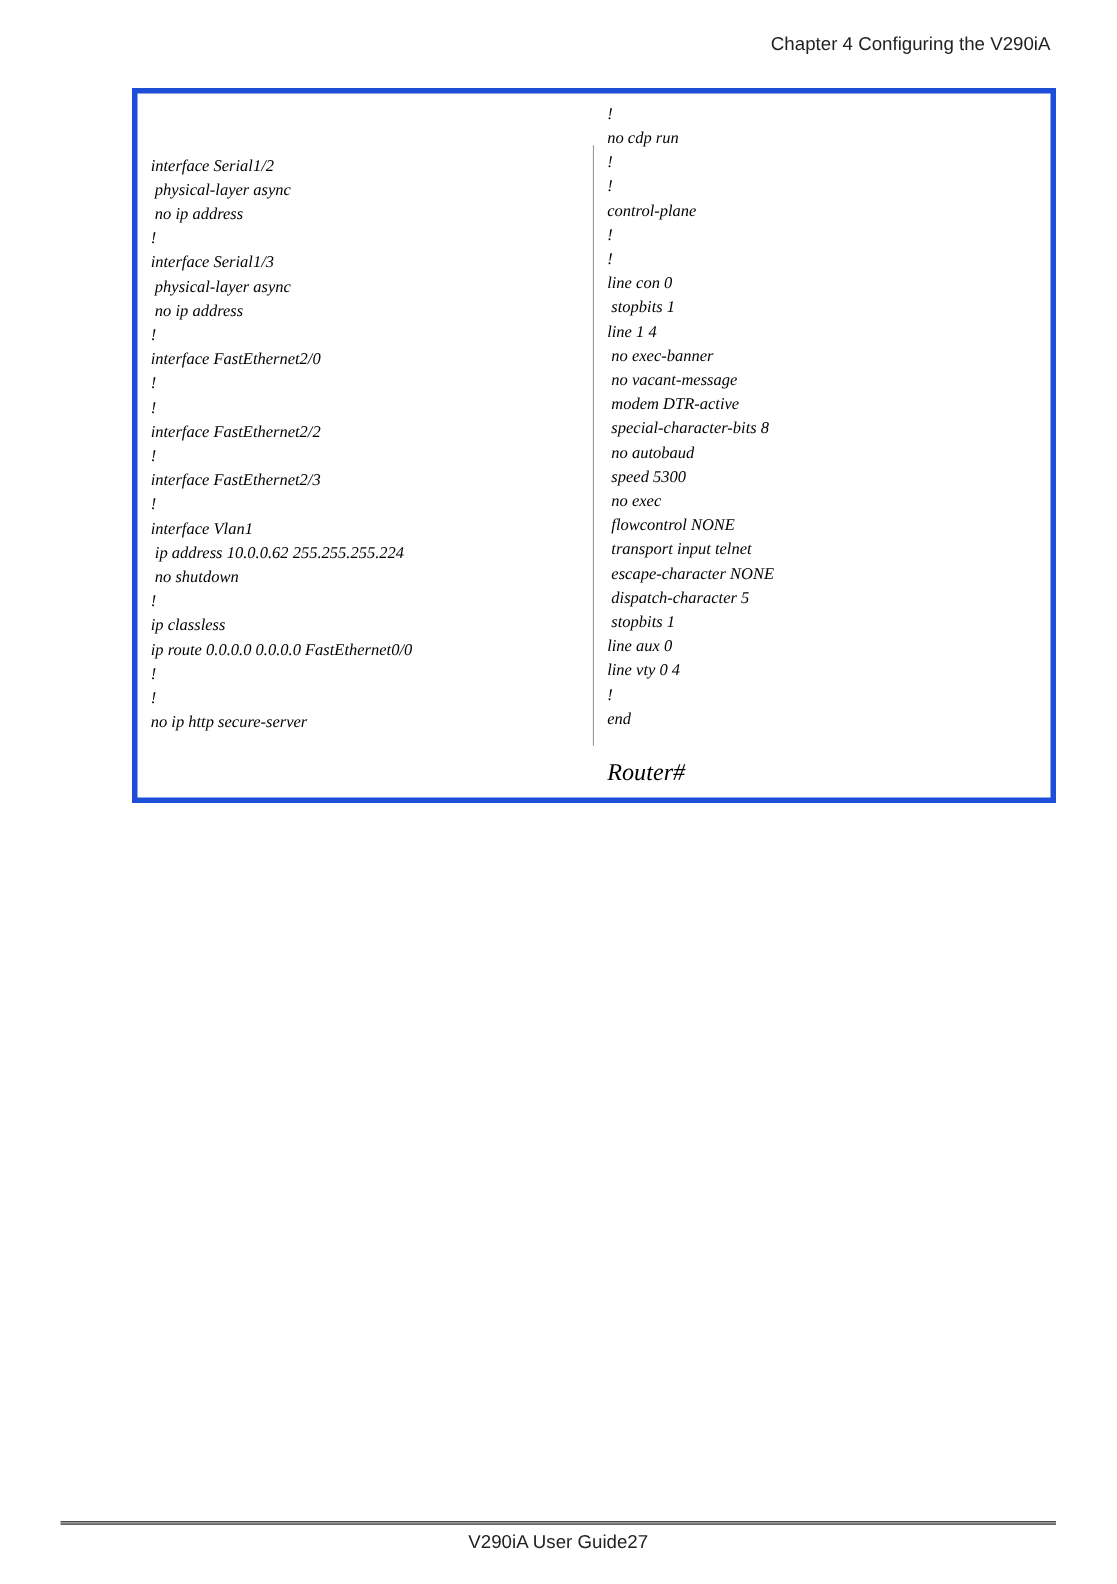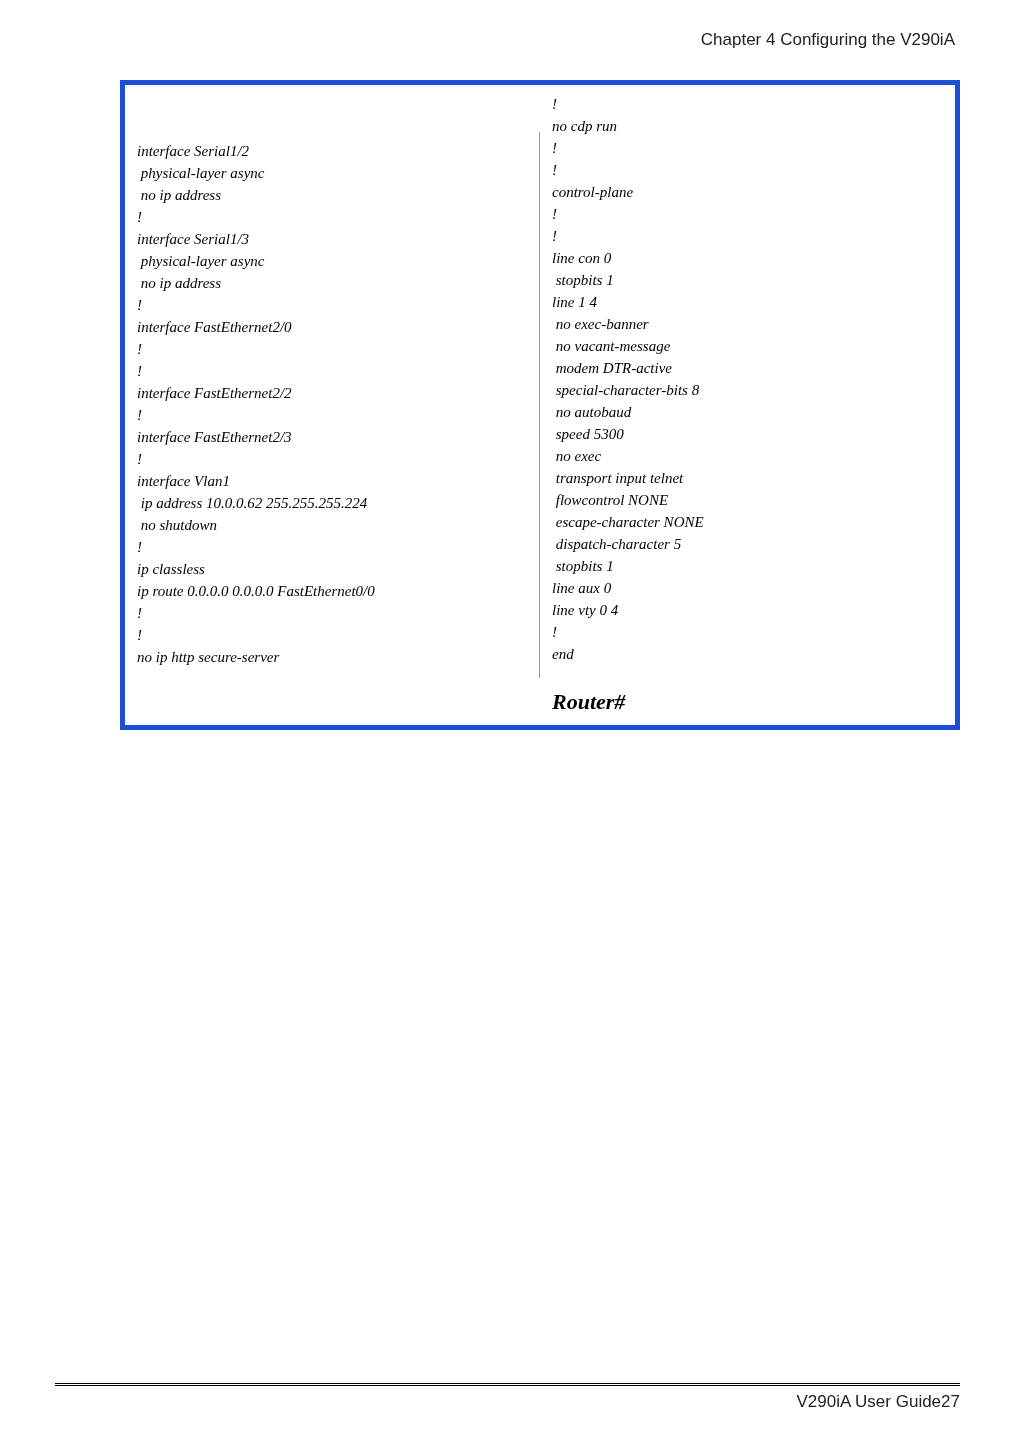--- a/index.html
+++ b/index.html
@@ -45,31 +45,30 @@
       color: #000;
       font-family: 'Times New Roman', Times, serif;
       white-space: pre;
     }
     .prompt {
       font-style: italic;
       font-size: 22px;
       font-family: 'Times New Roman', Times, serif;
       color: #000;
       padding-top: 24px;
-      font-weight: bold;
     }
     .footer {
       position: absolute;
       bottom: 28px;
       left: 55px;
       right: 55px;
       border-top: 3px double #000;
       padding-top: 6px;
       display: flex;
-      justify-content: flex-end;
+      justify-content: center;
       font-family: 'Segoe UI', Tahoma, Arial, sans-serif;
       font-size: 17px;
       color: #222;
     }
   </style>
 </head>
 <body>
 
 <div class="page">
   <div class="header">Chapter 4  Configuring the V290iA</div>
@@ -113,22 +112,22 @@
           <div class="cfg-line">line con 0</div>
           <div class="cfg-line"> stopbits 1</div>
           <div class="cfg-line">line 1 4</div>
           <div class="cfg-line"> no exec-banner</div>
           <div class="cfg-line"> no vacant-message</div>
           <div class="cfg-line"> modem DTR-active</div>
           <div class="cfg-line"> special-character-bits 8</div>
           <div class="cfg-line"> no autobaud</div>
           <div class="cfg-line"> speed 5300</div>
           <div class="cfg-line"> no exec</div>
+          <div class="cfg-line"> flowcontrol NONE</div>
           <div class="cfg-line"> transport input telnet</div>
-          <div class="cfg-line"> flowcontrol NONE</div>
           <div class="cfg-line"> escape-character NONE</div>
           <div class="cfg-line"> dispatch-character 5</div>
           <div class="cfg-line"> stopbits 1</div>
           <div class="cfg-line">line aux 0</div>
           <div class="cfg-line">line vty 0 4</div>
           <div class="cfg-line">!</div>
           <div class="cfg-line">end</div>
         </div>
       <div class="prompt">Router#</div>
     </div>

